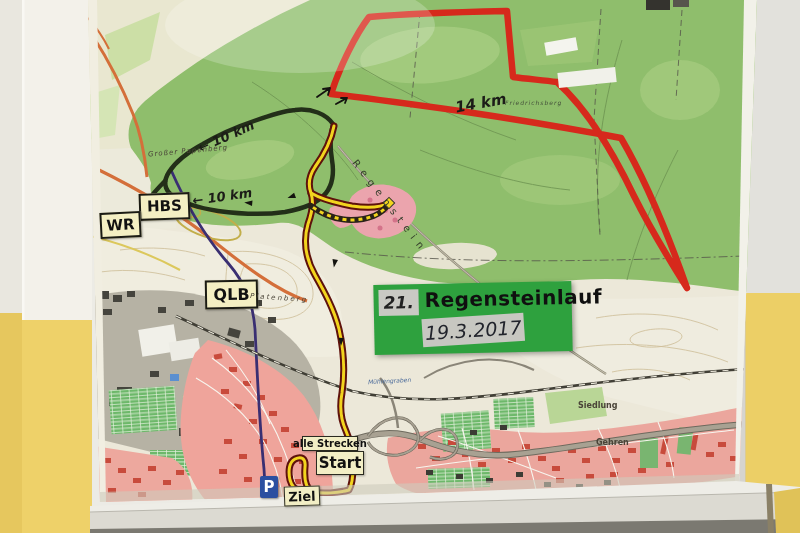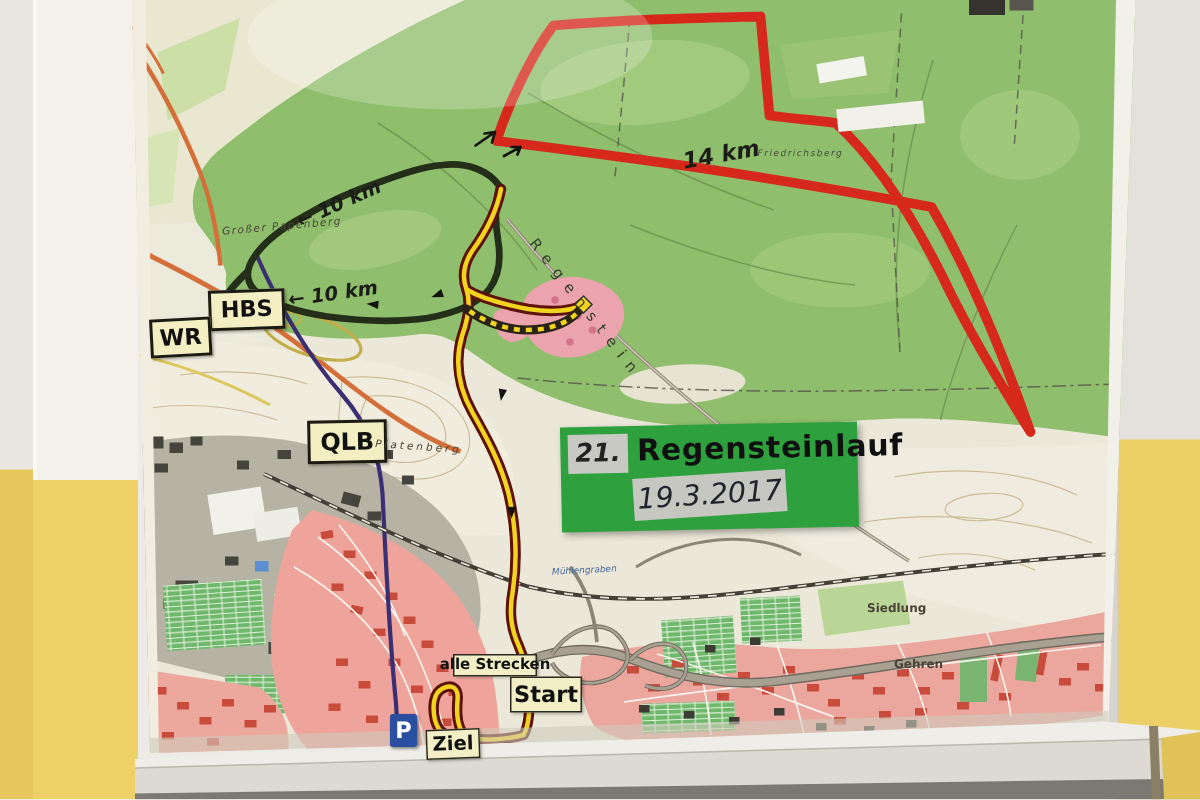--- a/index.html
+++ b/index.html
@@ -322,21 +322,21 @@
 <div class="lbl roadsign" style="left:100px;top:212px;width:37px;height:22px;font-size:15px;transform:rotate(-3deg);">
   <span>WR</span>
 </div>
 <div class="lbl roadsign" style="left:205px;top:280px;width:49px;height:25px;font-size:16px;transform:rotate(-1deg);">
   <span>QLB</span>
 </div>
 
 <div class="lbl coursesign" style="left:302px;top:436px;width:54px;height:13px;font-size:10px;justify-content:center;">
   <span>alle Strecken</span>
 </div>
-<div class="lbl coursesign" style="left:316px;top:451px;width:46px;height:22px;font-size:15px;margin-left:24px;">
+<div class="lbl coursesign" style="left:316px;top:451px;width:46px;height:22px;font-size:15px;">
   <span>Start</span>
 </div>
 <div class="lbl coursesign" style="left:284px;top:486px;width:34px;height:18px;font-size:13px;transform:rotate(-2deg);">
   <span>Ziel</span>
 </div>
 <div class="psign">
   <span>P</span>
 </div>
 
 <div class="evsign">

